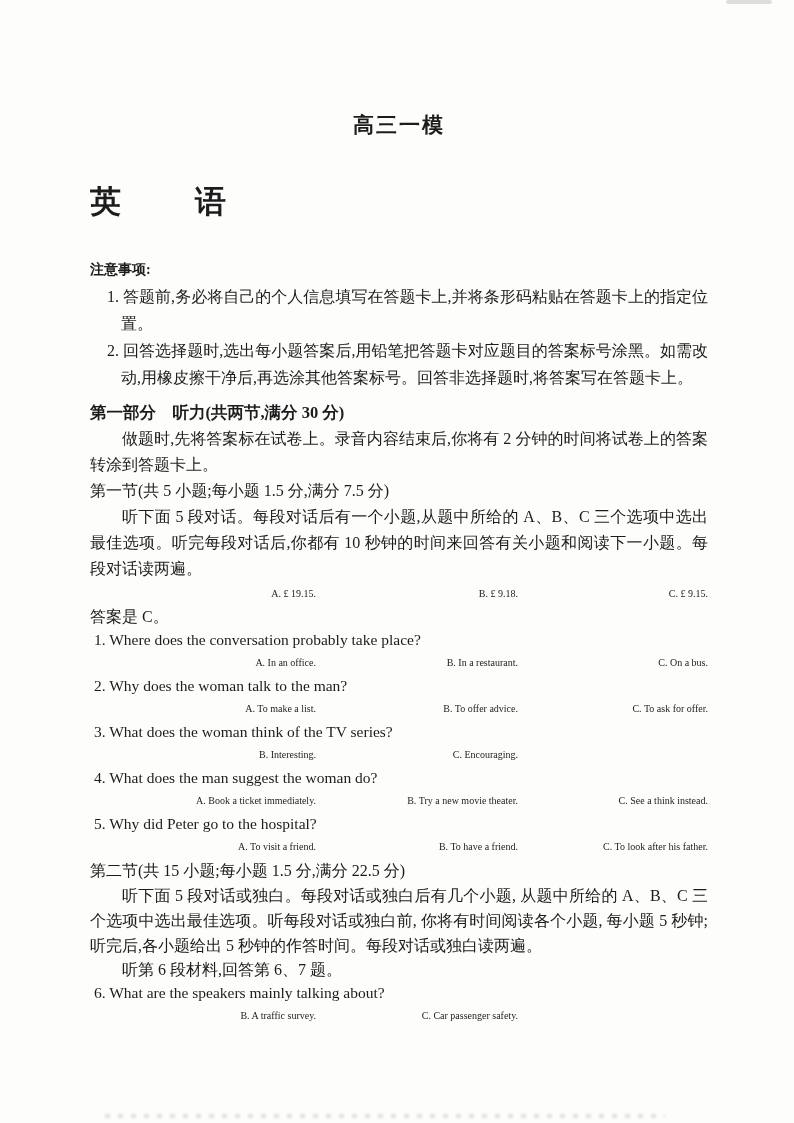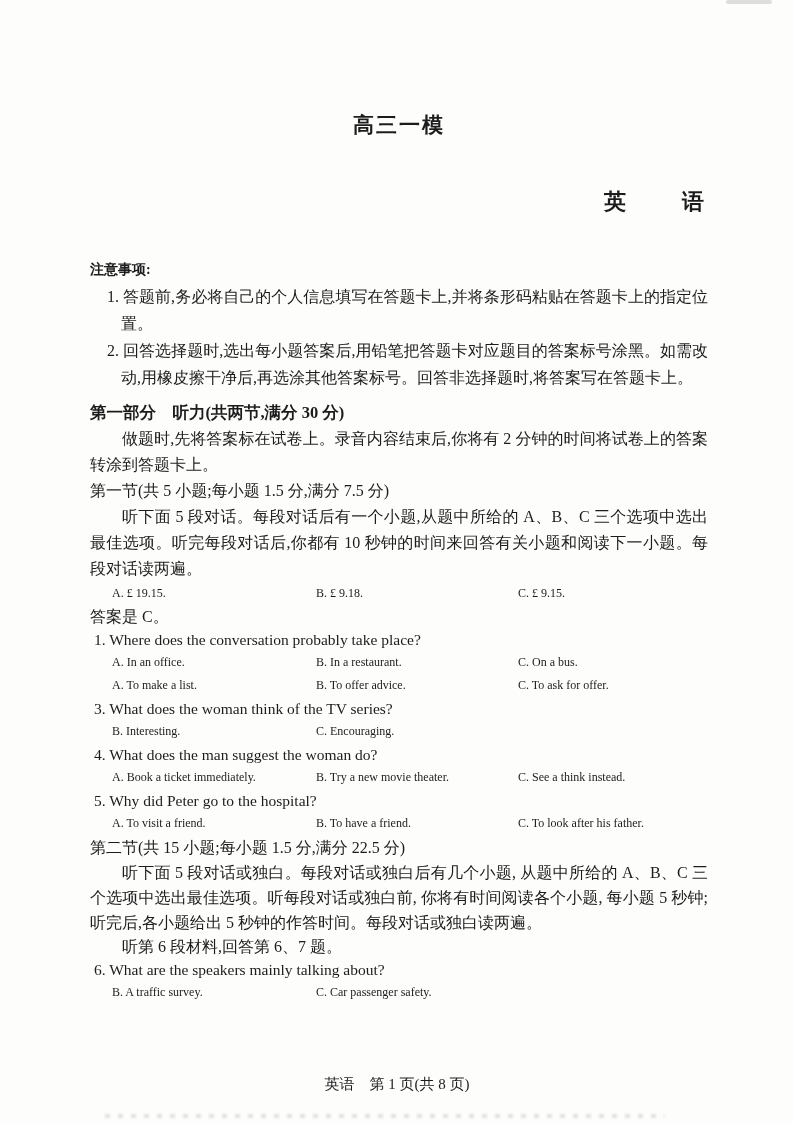--- a/index.html
+++ b/index.html
@@ -7,28 +7,28 @@
     position:relative;
     width:794px;height:1123px;
     margin:0 auto;
     background:#fdfdfc;
     font-family:"Liberation Serif","DejaVu Serif",serif;
     color:#1c1c1c;
     overflow:hidden;
   }
   .content{position:absolute;left:90px;width:618px;top:0;}
   .exam-label{margin-top:112px;text-align:center;font-size:21px;line-height:26px;font-weight:700;letter-spacing:2px;}
-  .subject-title{margin-top:44px;text-align:right;font-size:22px;line-height:40px;font-weight:700;letter-spacing:4px;}
+  .subject-title{margin-top:44px;text-align:left;font-size:31px;line-height:40px;font-weight:700;letter-spacing:4px;}
   .notice-heading{margin-top:34px;font-size:14px;line-height:27px;font-weight:700;}
   .notice-item{font-size:16px;line-height:27px;padding-left:31px;text-indent:-14px;text-align:justify;}
   .part-heading{margin-top:9px;font-size:16.5px;line-height:26px;font-weight:700;}
   .para{font-size:16px;line-height:26px;text-indent:2em;text-align:justify;}
   .section-heading{font-size:16px;line-height:26px;}
   .q{font-size:15.5px;line-height:23px;padding-left:4px;}
-  .opts{display:grid;grid-template-columns:204px 202px 1fr;padding-left:22px;font-size:12px;line-height:23px;}
+  .opts{display:grid;grid-template-columns:204px 202px 1fr;padding-left:22px;font-size:10px;line-height:23px;text-align:right;}
   .opts span{white-space:nowrap;}
   .answer-note{font-size:16px;line-height:23px;}
   .material-note{font-size:16px;line-height:23px;text-indent:2em;}
   .s2-heading{font-size:16px;line-height:25px;}
   .s2-para{font-size:16px;line-height:25px;text-indent:2em;text-align:justify;}
   .footer{position:absolute;top:1074px;left:0;width:794px;text-align:center;font-size:15px;line-height:20px;}
   .scan-smudge{position:absolute;top:0;left:726px;width:46px;height:4px;background:#dedede;border-radius:2px;}
   .bleed-strip{
     position:absolute;top:1114px;left:105px;width:560px;height:4px;
     background:repeating-linear-gradient(90deg,rgba(70,70,70,.28) 0 5px,rgba(0,0,0,0) 5px 13px);
@@ -62,20 +62,21 @@
     </div>
     <div class="answer-note">答案是 C。</div>
 
     <div class="q">1. Where does the conversation probably take place?</div>
     <div class="opts">
       <span>A. In an office.</span>
       <span>B. In a restaurant.</span>
       <span>C. On a bus.</span>
     </div>
 
+    <div class="q">2. Why does the woman talk to the man?</div>
     <div class="opts">
       <span>A. To make a list.</span>
       <span>B. To offer advice.</span>
       <span>C. To ask for offer.</span>
     </div>
 
     <div class="q">3. What does the woman think of the TV series?</div>
     <div class="opts">
       <span>B. Interesting.</span>
       <span>C. Encouraging.</span>
@@ -99,15 +100,14 @@
     <div class="s2-para">听下面 5 段对话或独白。每段对话或独白后有几个小题, 从题中所给的 A、B、C 三个选项中选出最佳选项。听每段对话或独白前, 你将有时间阅读各个小题, 每小题 5 秒钟;听完后,各小题给出 5 秒钟的作答时间。每段对话或独白读两遍。</div>
     <div class="material-note">听第 6 段材料,回答第 6、7 题。</div>
 
     <div class="q">6. What are the speakers mainly talking about?</div>
     <div class="opts">
       <span>B. A traffic survey.</span>
       <span>C. Car passenger safety.</span>
     </div>
   </div>
 
-  <div class="footer">英语　第 1 页(共 8 页)</div>
   <div class="bleed-strip"></div>
 </div>
 
 </body></html>

